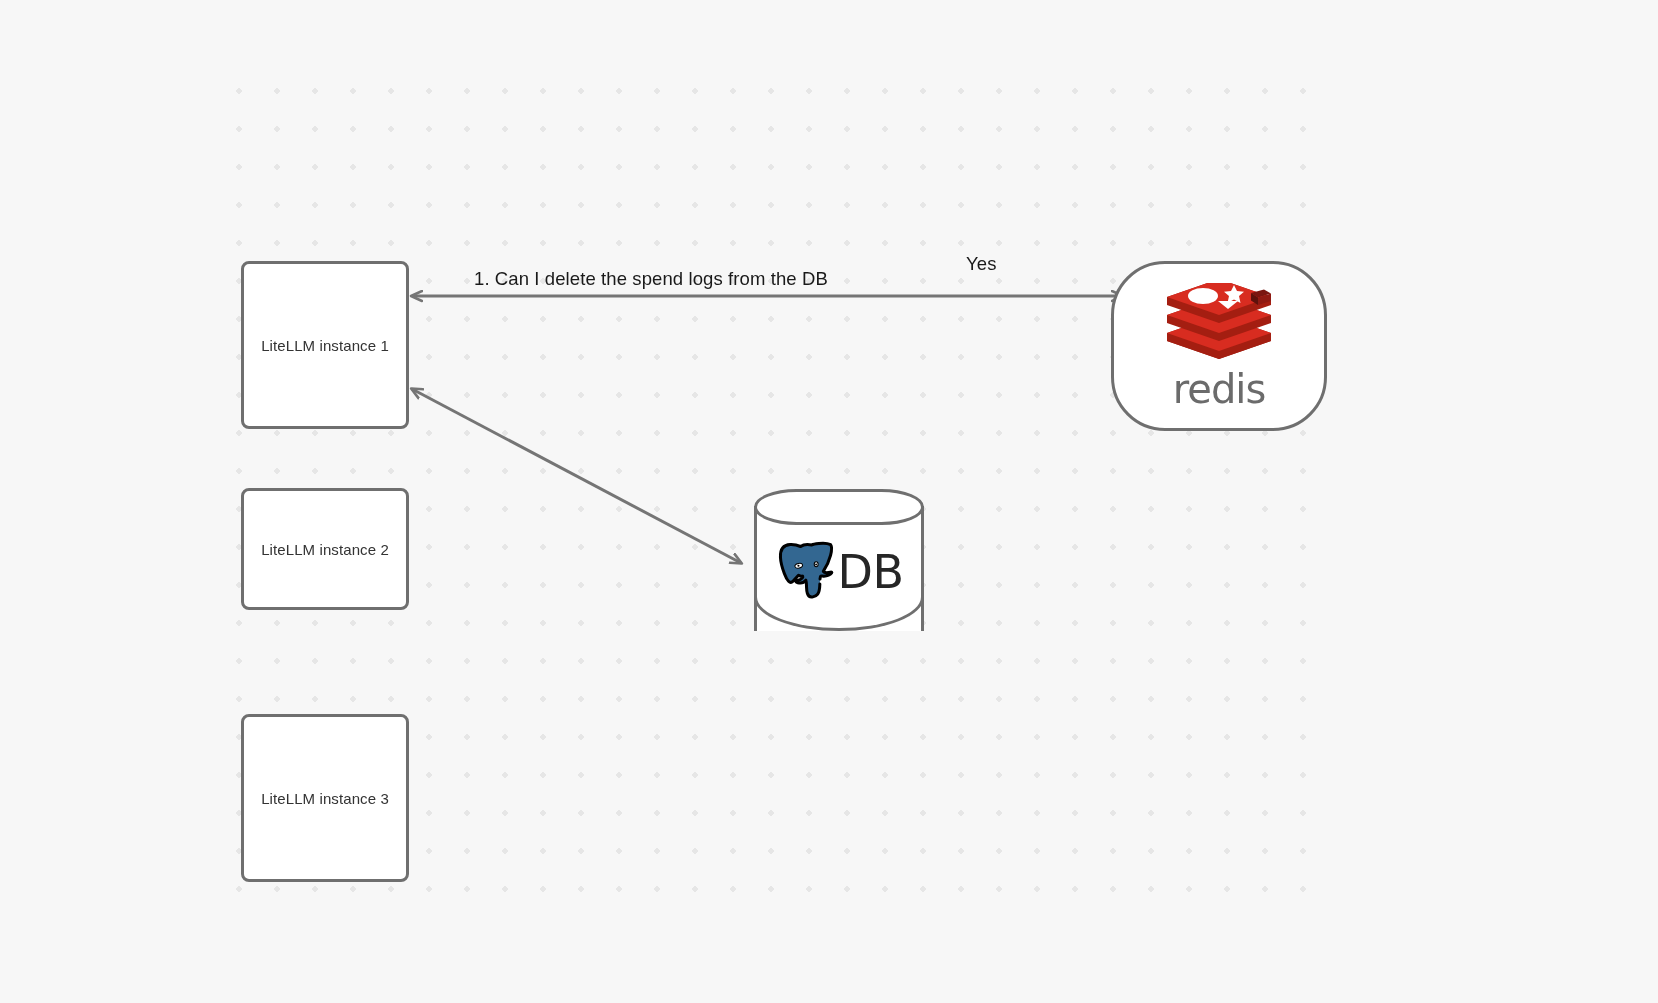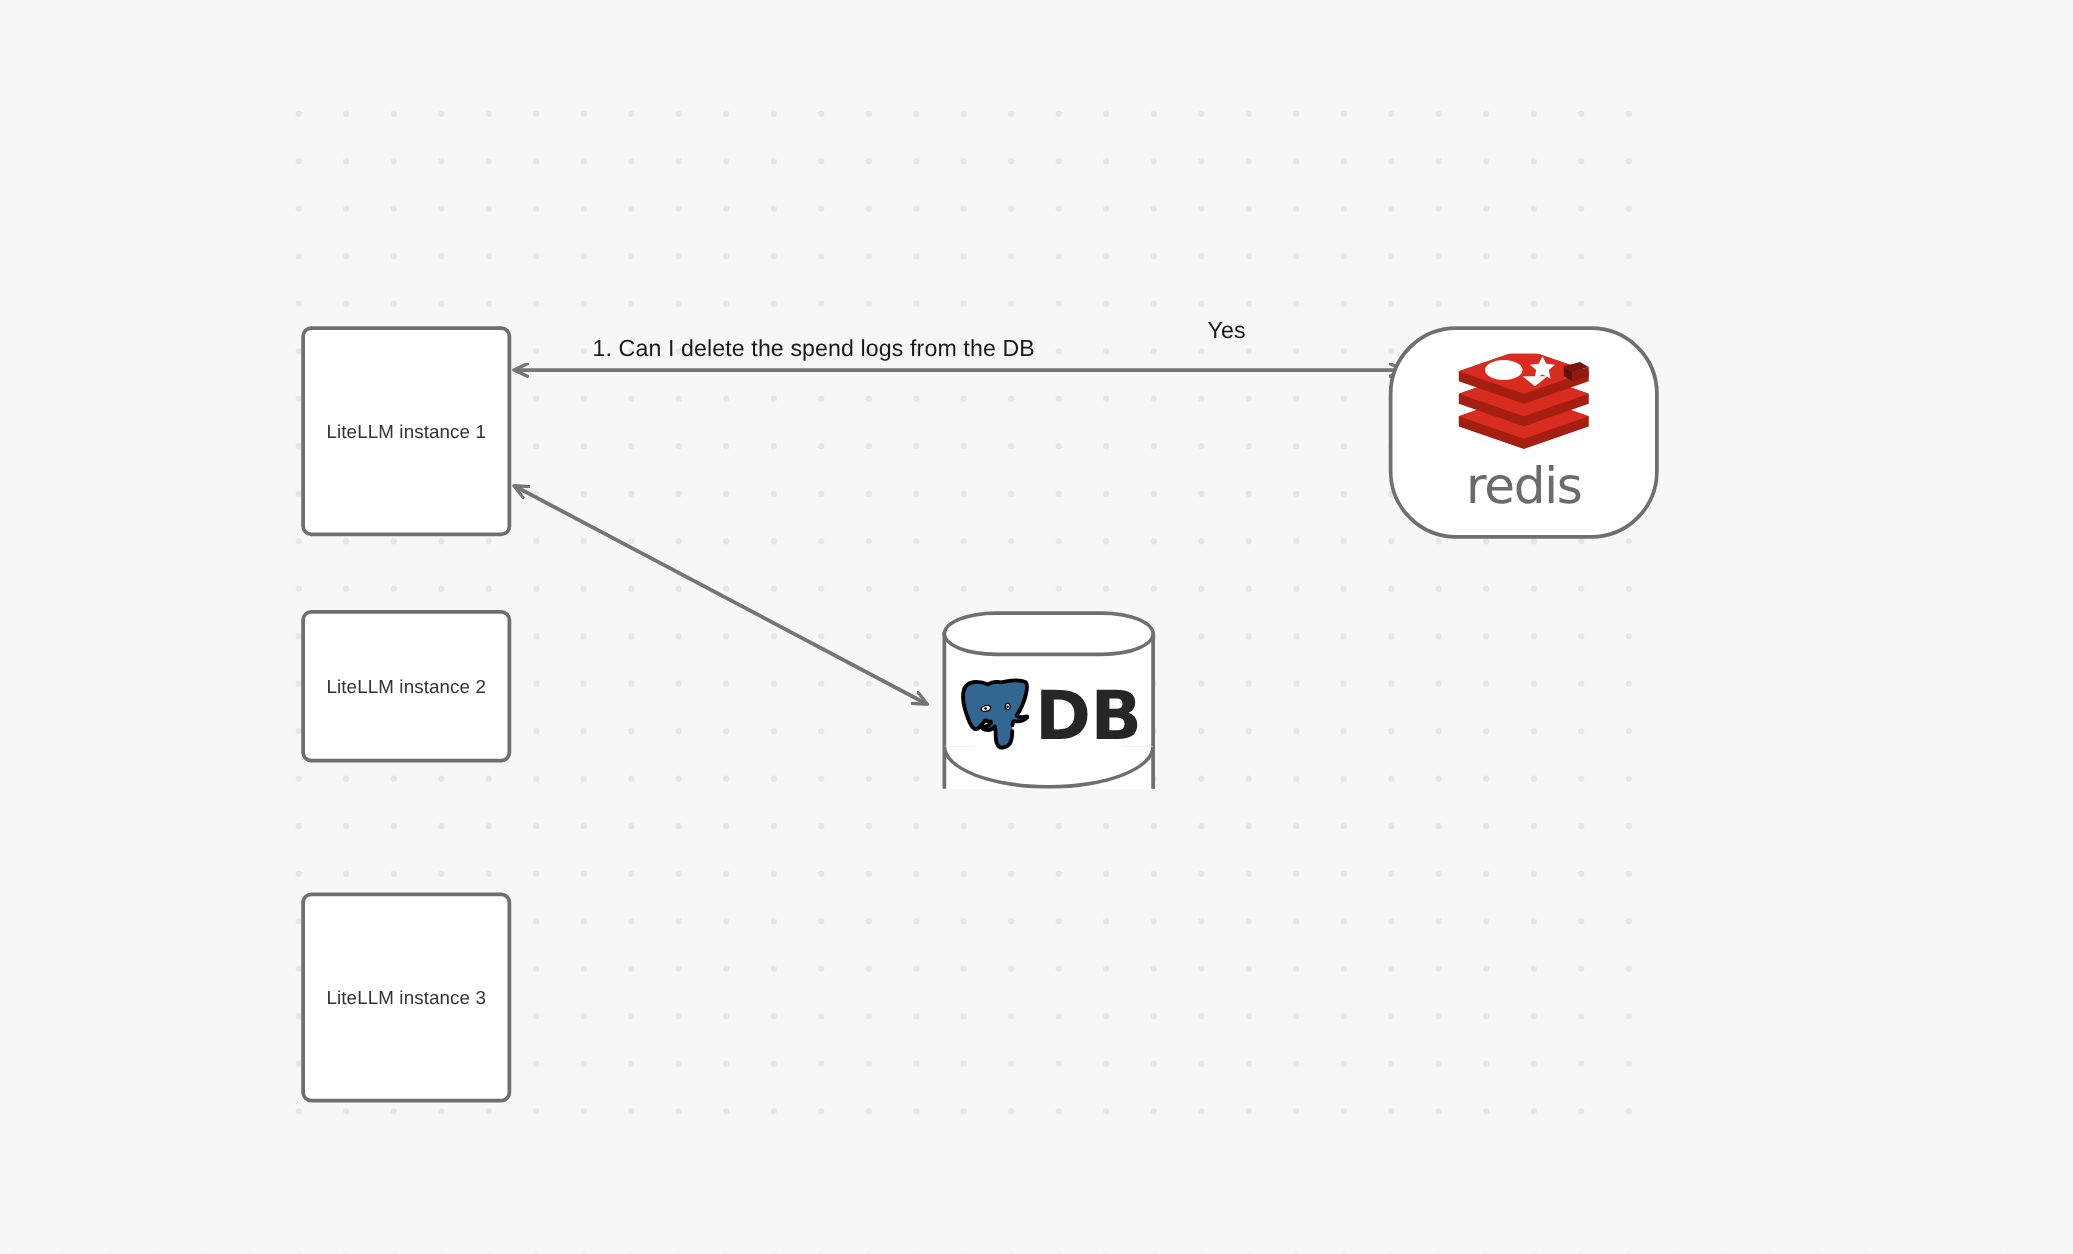--- a/index.html
+++ b/index.html
@@ -110,22 +110,22 @@
   .pg-logo-row {
     position: absolute;
     left: 0; top: 52px;
     width: 100%;
     display: flex;
     align-items: center;
     justify-content: center;
     gap: 1px;
   }
   .pg-db-text {
-    font-size: 54px;
-    font-weight: 700;
+    font-size: 46px;
+    font-weight: 400;
     color: #262626;
     font-family: "DejaVu Sans", sans-serif;
     letter-spacing: -0.5px;
   }
 
   .edge-label {
     position: absolute;
     font-size: 18.5px;
     font-weight: normal;
     color: #1a1a1a;

